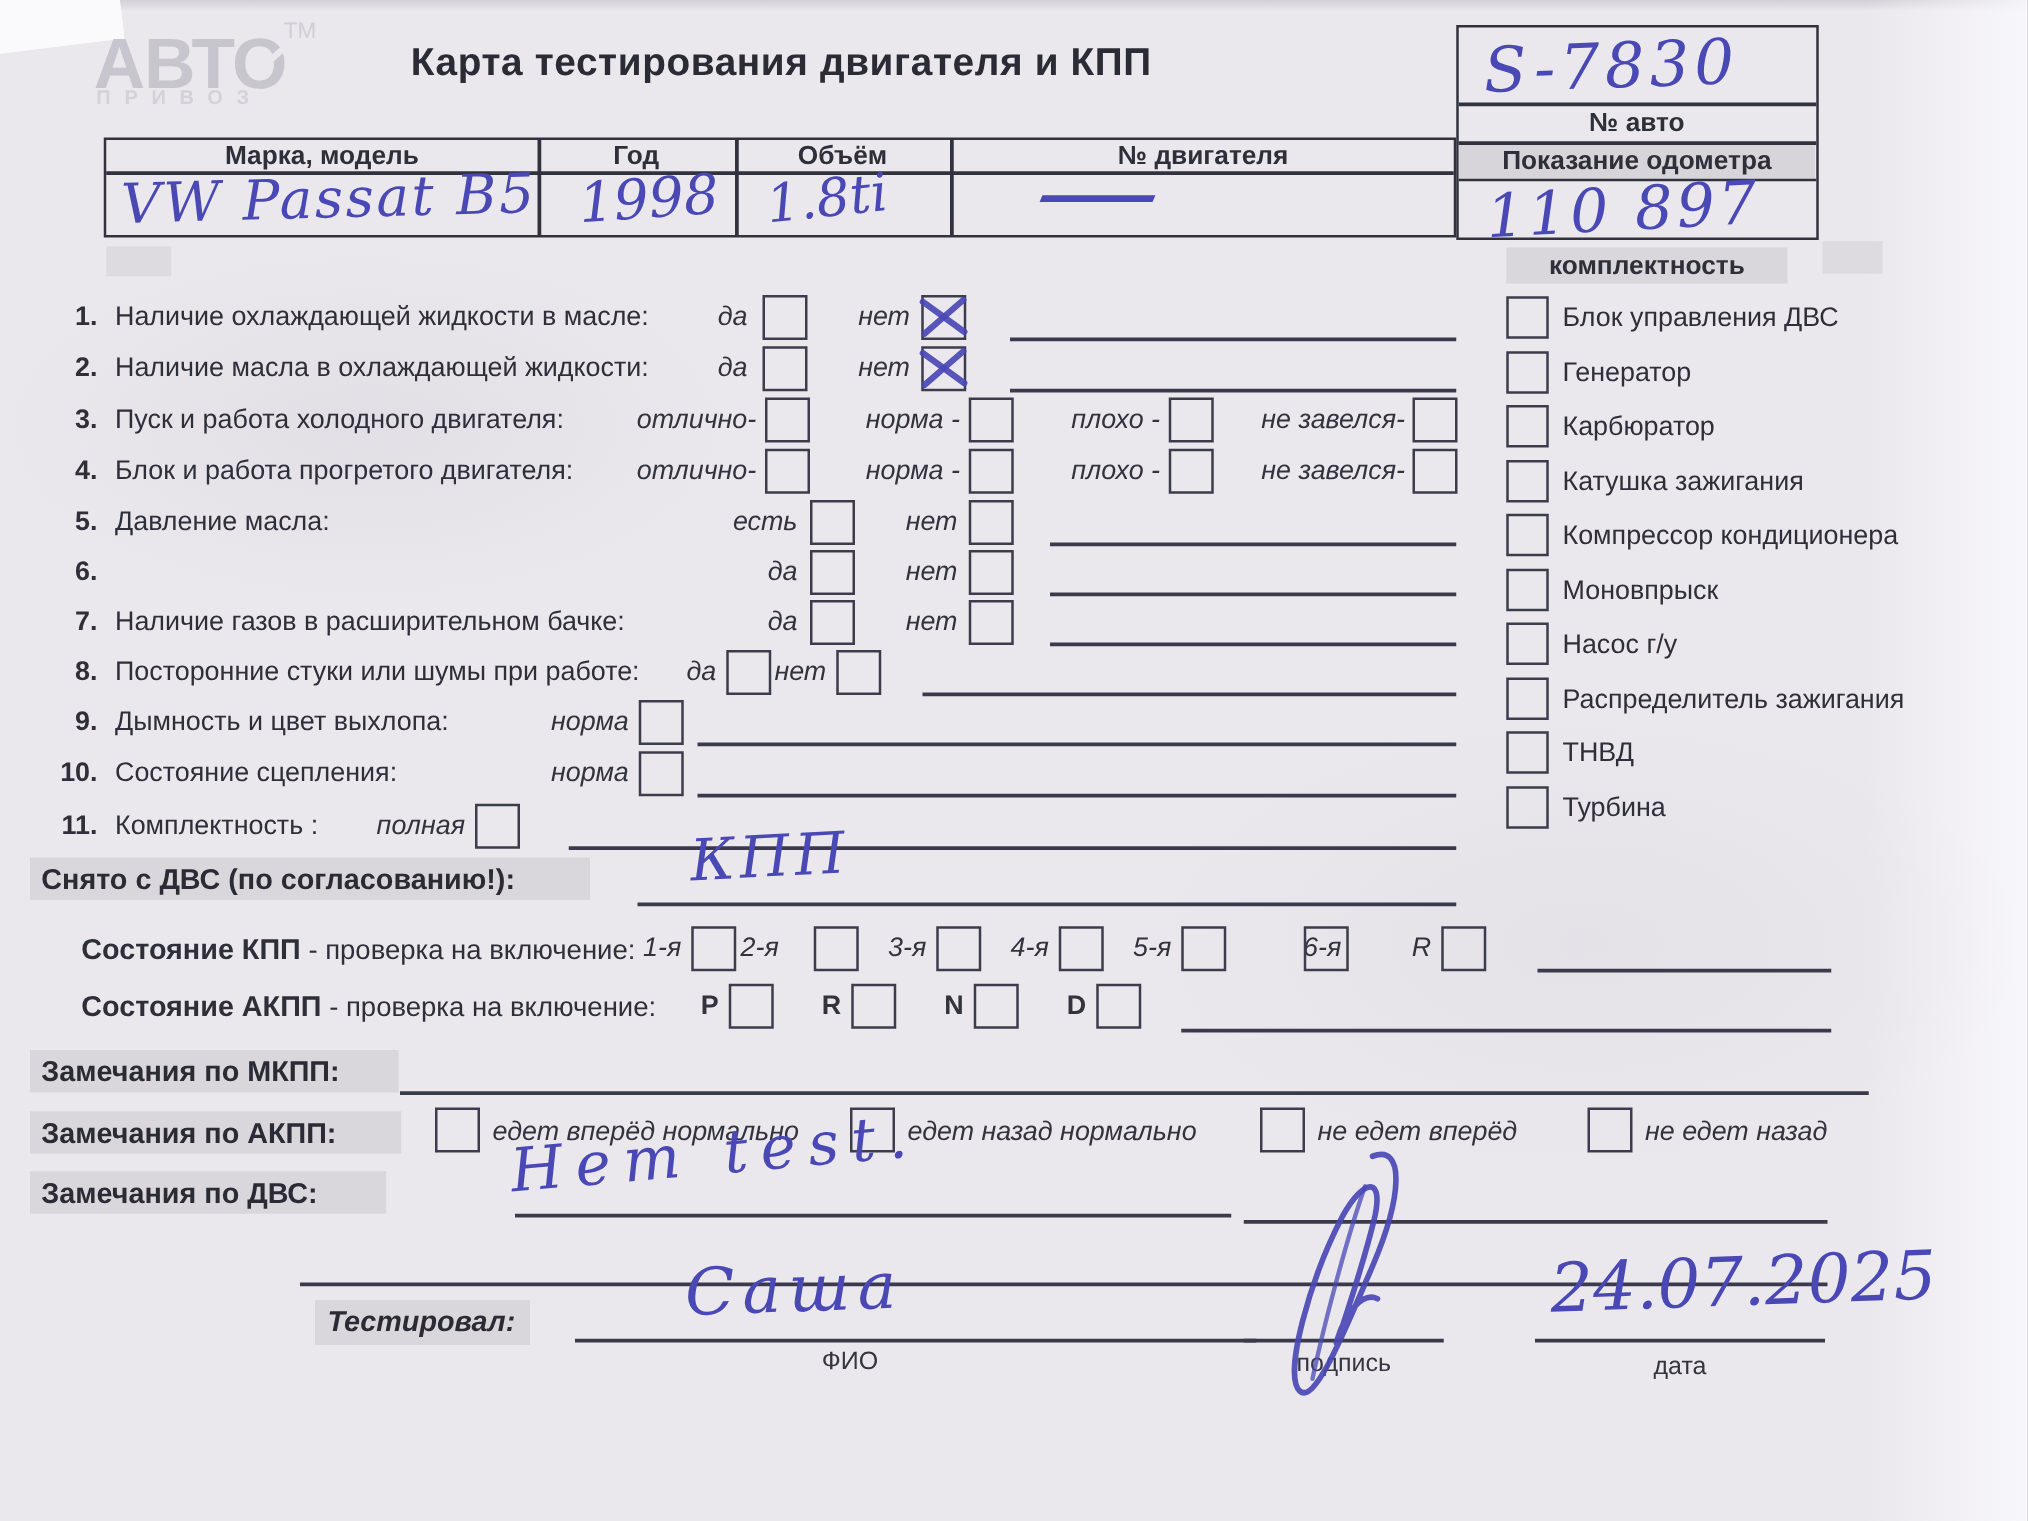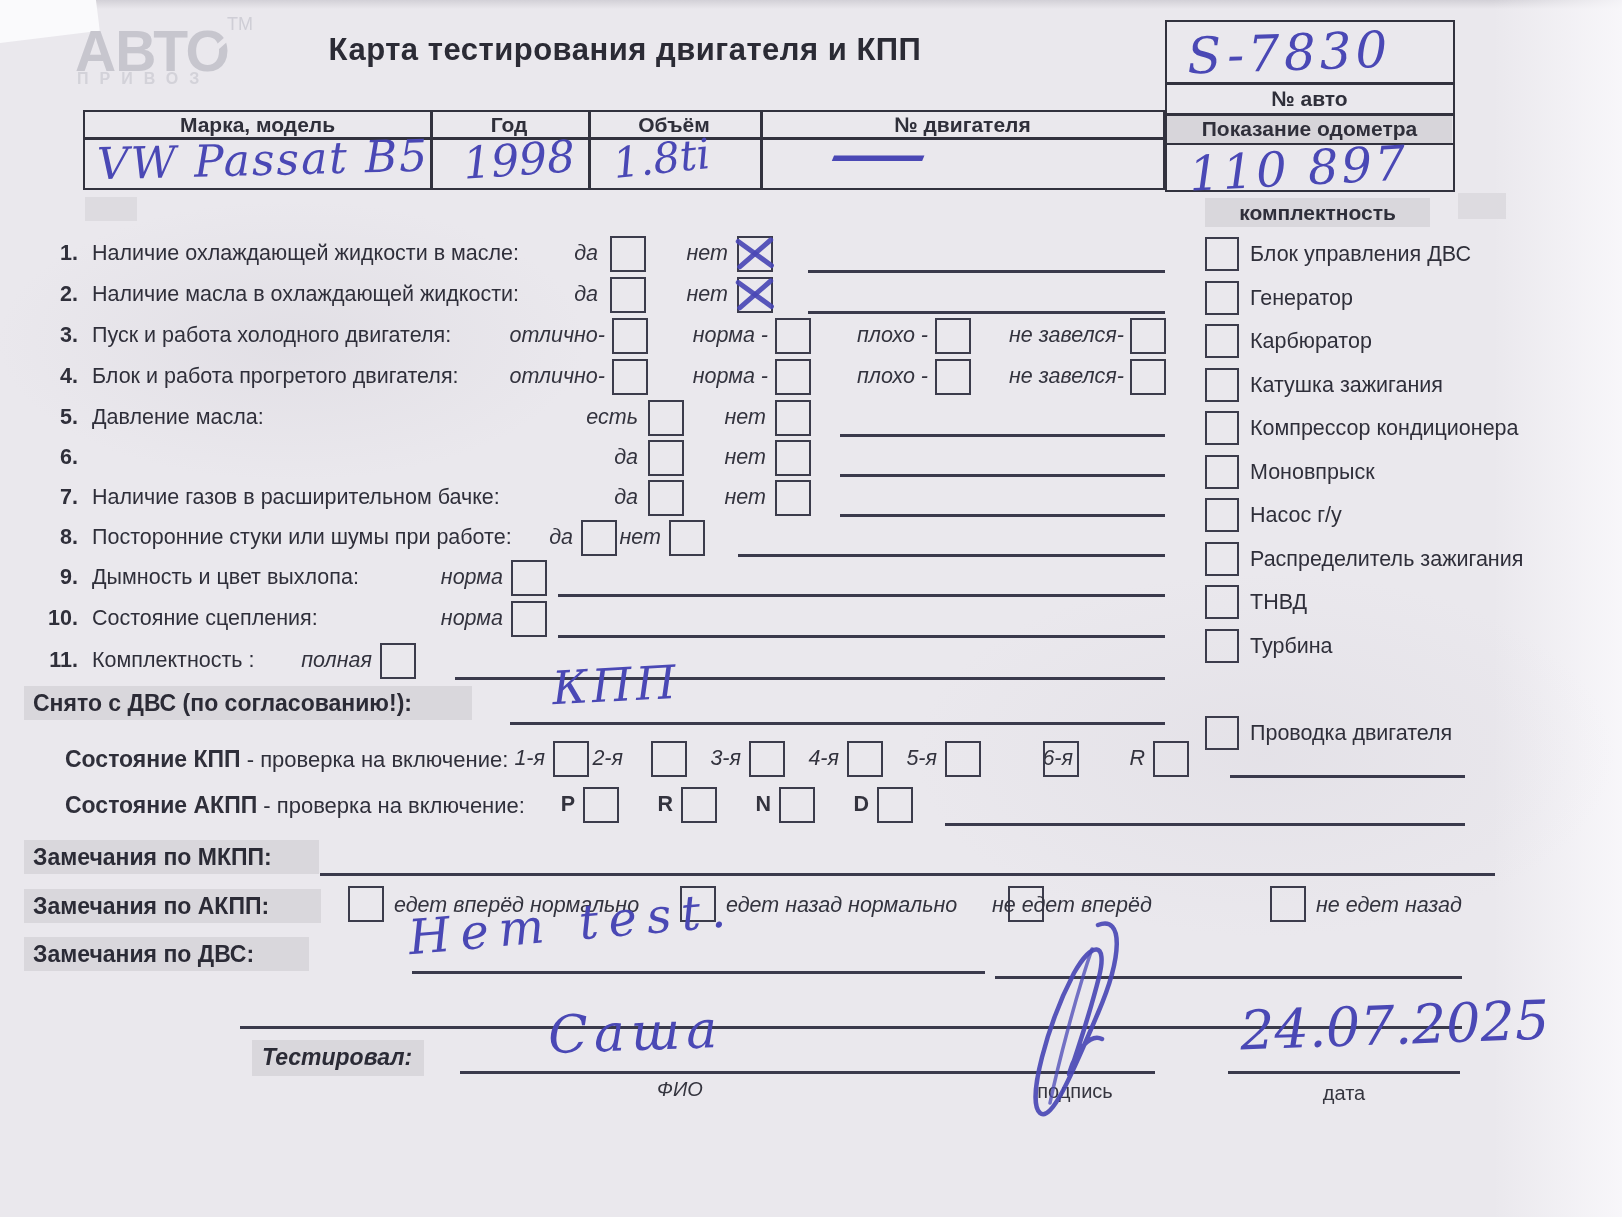--- a/index.html
+++ b/index.html
@@ -114,24 +114,20 @@
       <span class="lbl" style="left:1250px;top:5px;">Распределитель зажигания</span>
     </div>
   <div class="abs" style="left:0;top:585px;width:100%;height:40px;">
       <span class="cb-sm" style="left:1205px;top:0;"></span>
       <span class="lbl" style="left:1250px;top:5px;">ТНВД</span>
     </div>
   <div class="abs" style="left:0;top:629px;width:100%;height:40px;">
       <span class="cb-sm" style="left:1205px;top:0;"></span>
       <span class="lbl" style="left:1250px;top:5px;">Турбина</span>
     </div>
-  <div class="abs" style="left:0;top:716px;width:100%;height:40px;">
-      <span class="cb-sm" style="left:1205px;top:0;"></span>
-      <span class="lbl" style="left:1250px;top:5px;">Проводка двигателя</span>
-    </div>
 
   <div class="abs" style="left:0;top:241px;width:100%;height:44px;">
     <span class="num" style="left:40px;top:0;width:38px;">1.</span>
     <span class="lbl" style="left:92px;top:0;">Наличие охлаждающей жидкости в масле:</span>
     <span class="opt" style="left:540px;top:0;width:58px;">да</span>
     <span class="cb" style="left:610px;top:-5px;"></span>
     <span class="opt" style="left:660px;top:0;width:68px;">нет</span>
     <span class="cb checked" style="left:737px;top:-5px;"></span>
     <span class="lineu" style="left:808px;top:29px;width:357px;"></span>
   </div>
@@ -281,40 +277,40 @@
   </div>
 
   <div class="abs" style="left:0;top:888px;width:100%;height:44px;">
     <span class="band" style="left:24px;top:1px;width:297px;height:34px;"></span>
     <span class="sec" style="left:33px;top:5px;">Замечания по АКПП:</span>
     <span class="cb" style="left:348px;top:-2px;"></span>
     <span class="optl" style="left:394px;top:5px;">едет вперёд нормально</span>
     <span class="cb" style="left:680px;top:-2px;"></span>
     <span class="optl" style="left:726px;top:5px;">едет назад нормально</span>
     <span class="cb" style="left:1008px;top:-2px;"></span>
-    <span class="optl" style="left:992px;top:5px;">не едет вперёд</span>
+    <span class="optl" style="left:1054px;top:5px;">не едет вперёд</span>
     <span class="cb" style="left:1270px;top:-2px;"></span>
     <span class="optl" style="left:1316px;top:5px;">не едет назад</span>
   </div>
 
   <div class="abs" style="left:0;top:937px;width:100%;height:60px;">
     <span class="band" style="left:24px;top:0;width:285px;height:34px;"></span>
     <span class="sec" style="left:33px;top:4px;">Замечания по ДВС:</span>
     <span class="hw" style="left:408px;top:-42px;font-size:48px;transform:rotate(-5deg);letter-spacing:10px;">Нет test.</span>
     <span class="lineu" style="left:412px;top:34px;width:573px;"></span>
   </div>
   <span class="lineu" style="left:995px;top:976px;width:467px;"></span>
   <span class="lineu" style="left:240px;top:1026px;width:1222px;"></span>
 
   <div class="abs" style="left:0;top:1036px;width:100%;height:110px;">
     <span class="band" style="left:252px;top:4px;width:172px;height:36px;"></span>
     <span class="sec" style="left:262px;top:8px;font-style:italic;">Тестировал:</span>
     <span class="hw" style="left:548px;top:-34px;font-size:52px;transform:rotate(-2deg);letter-spacing:6px;">Саша</span>
     <span class="lineu" style="left:460px;top:35px;width:545px;"></span>
-    <span class="cap" style="left:460px;top:42px;width:440px;font-style:italic;">ФИО</span>
+    <span class="cap" style="left:460px;top:42px;width:440px;">ФИО</span>
     <span class="lineu" style="left:995px;top:35px;width:160px;"></span>
     <span class="cap" style="left:995px;top:44px;width:160px;">подпись</span>
     <span class="hw" style="left:1240px;top:-42px;font-size:54px;transform:rotate(-2deg);">24.07.2025</span>
     <span class="lineu" style="left:1228px;top:35px;width:232px;"></span>
     <span class="cap" style="left:1228px;top:46px;width:232px;">дата</span>
   </div>
 
   <svg class="abs" style="left:1000px;top:915px;" width="170" height="215" viewBox="0 0 170 215">
     <path d="M98,10 C124,0 122,42 98,98 C74,154 52,208 40,198 C26,186 48,108 74,58 C92,26 108,26 99,62 C88,106 64,176 70,156 C76,136 90,118 102,124" fill="none" stroke="#4a48b5" stroke-width="4.5" stroke-linecap="round" opacity="0.92"></path>
     <path d="M92,34 C76,80 58,150 50,188" fill="none" stroke="#4a48b5" stroke-width="3.5" stroke-linecap="round" opacity="0.75"></path>

